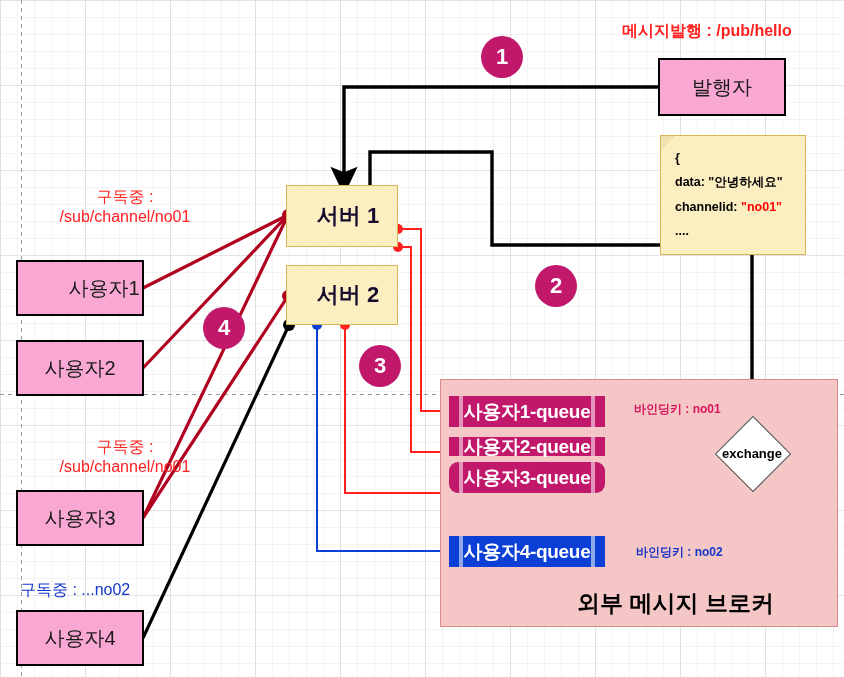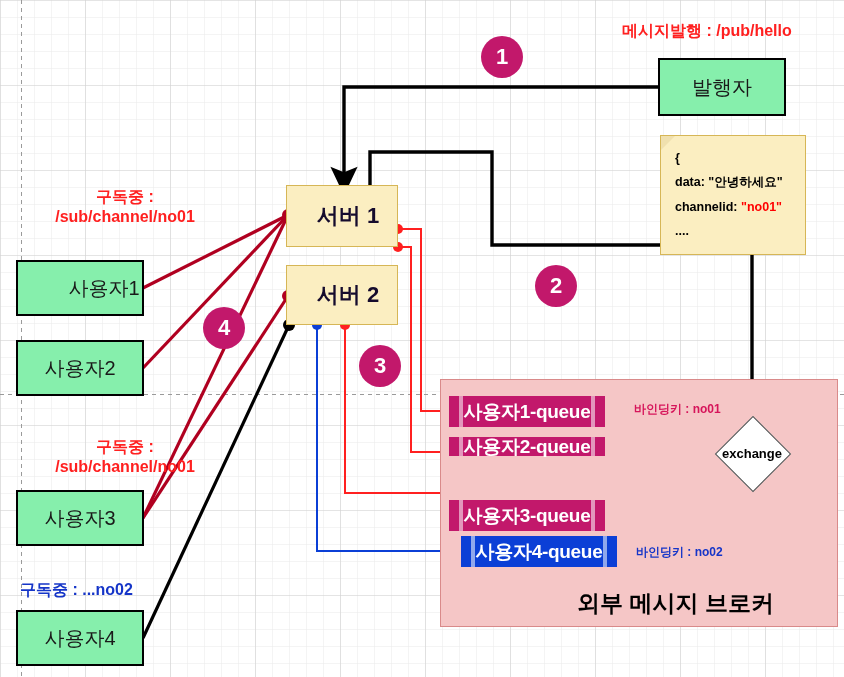--- a/index.html
+++ b/index.html
@@ -16,21 +16,21 @@
   }
   .grid-layer{position:absolute;left:0;top:0;width:844px;height:677px;}
   .svg-layer{position:absolute;left:0;top:0;width:844px;height:677px;}
   .node{
     position:absolute;
     box-sizing:border-box;
     display:flex;align-items:center;justify-content:center;
     text-align:center;
   }
   .box-plain{
-    background:#86efac;border:2px solid #000000;
+    background:#f9a8d4;border:2px solid #000000;
     color:#1a1a1a;font-size:20px;font-weight:400;
   }
   .box-server{
     background:#fbeec1;border:1.5px solid #d6b656;
     color:#150b2d;font-size:22px;font-weight:bold;padding-left:12px;
   }
   .note{
     background:#fbeec1;border:1px solid #d6b656;
     display:block;text-align:left;
     padding:10px 12px 8px 14px;
@@ -77,21 +77,21 @@
     font-size:13px;font-weight:bold;color:#000;
     text-align:center;width:120px;
   }
   .circle-num{
     position:absolute;
     width:42px;height:42px;border-radius:50%;
     background:#c2186b;color:#fff;
     display:flex;align-items:center;justify-content:center;
     font-size:22px;font-weight:bold;
   }
-  .lbl{position:absolute;font-weight:bold;line-height:1.25;}
+  .lbl{position:absolute;font-weight:normal;line-height:1.25;}
   .lbl-red{color:#ff2020;font-size:16px;text-align:center;}
   .lbl-blue{color:#1535c8;font-size:16px;}
   .lbl-bind-red{color:#d6145a;font-size:12px;font-weight:bold;}
   .lbl-bind-blue{color:#1535c8;font-size:12px;font-weight:bold;}
   .lbl-pub{color:#ff2020;font-size:16px;font-weight:bold;}
 </style>
 </head>
 <body>
 
 <div id="canvas">
@@ -192,26 +192,26 @@
   <div class="queue q-red" style="left:449px;top:396px;width:156px;height:31px;">
     <span class="bar-l"></span>
     <span class="bar-r"></span>
     <span>사용자1-queue</span>
   </div>
   <div class="queue q-red" style="left:449px;top:437px;width:156px;height:19px;">
     <span class="bar-l"></span>
     <span class="bar-r"></span>
     <span>사용자2-queue</span>
   </div>
-  <div class="queue q-red" style="left:449px;top:500px;width:156px;height:31px;">
+  <div class="queue q-red" style="left:449px;top:462px;width:156px;height:31px;border-radius:9px;">
     <span class="bar-l"></span>
     <span class="bar-r"></span>
     <span>사용자3-queue</span>
   </div>
-  <div class="queue q-blue" style="left:449px;top:536px;width:156px;height:31px;margin-left:12px;">
+  <div class="queue q-blue" style="left:449px;top:536px;width:156px;height:31px;">
     <span class="bar-l"></span>
     <span class="bar-r"></span>
     <span>사용자4-queue</span>
   </div>
 
   <div class="diamond" style="left:726px;top:427px;width:52px;height:52px;"></div>
   <div class="diamond-label" style="left:692px;top:446px;">exchange</div>
 
   <div class="lbl lbl-bind-red" style="left:634px;top:402px;">바인딩키 : no01</div>
   <div class="lbl lbl-bind-blue" style="left:636px;top:545px;">바인딩키 : no02</div>

